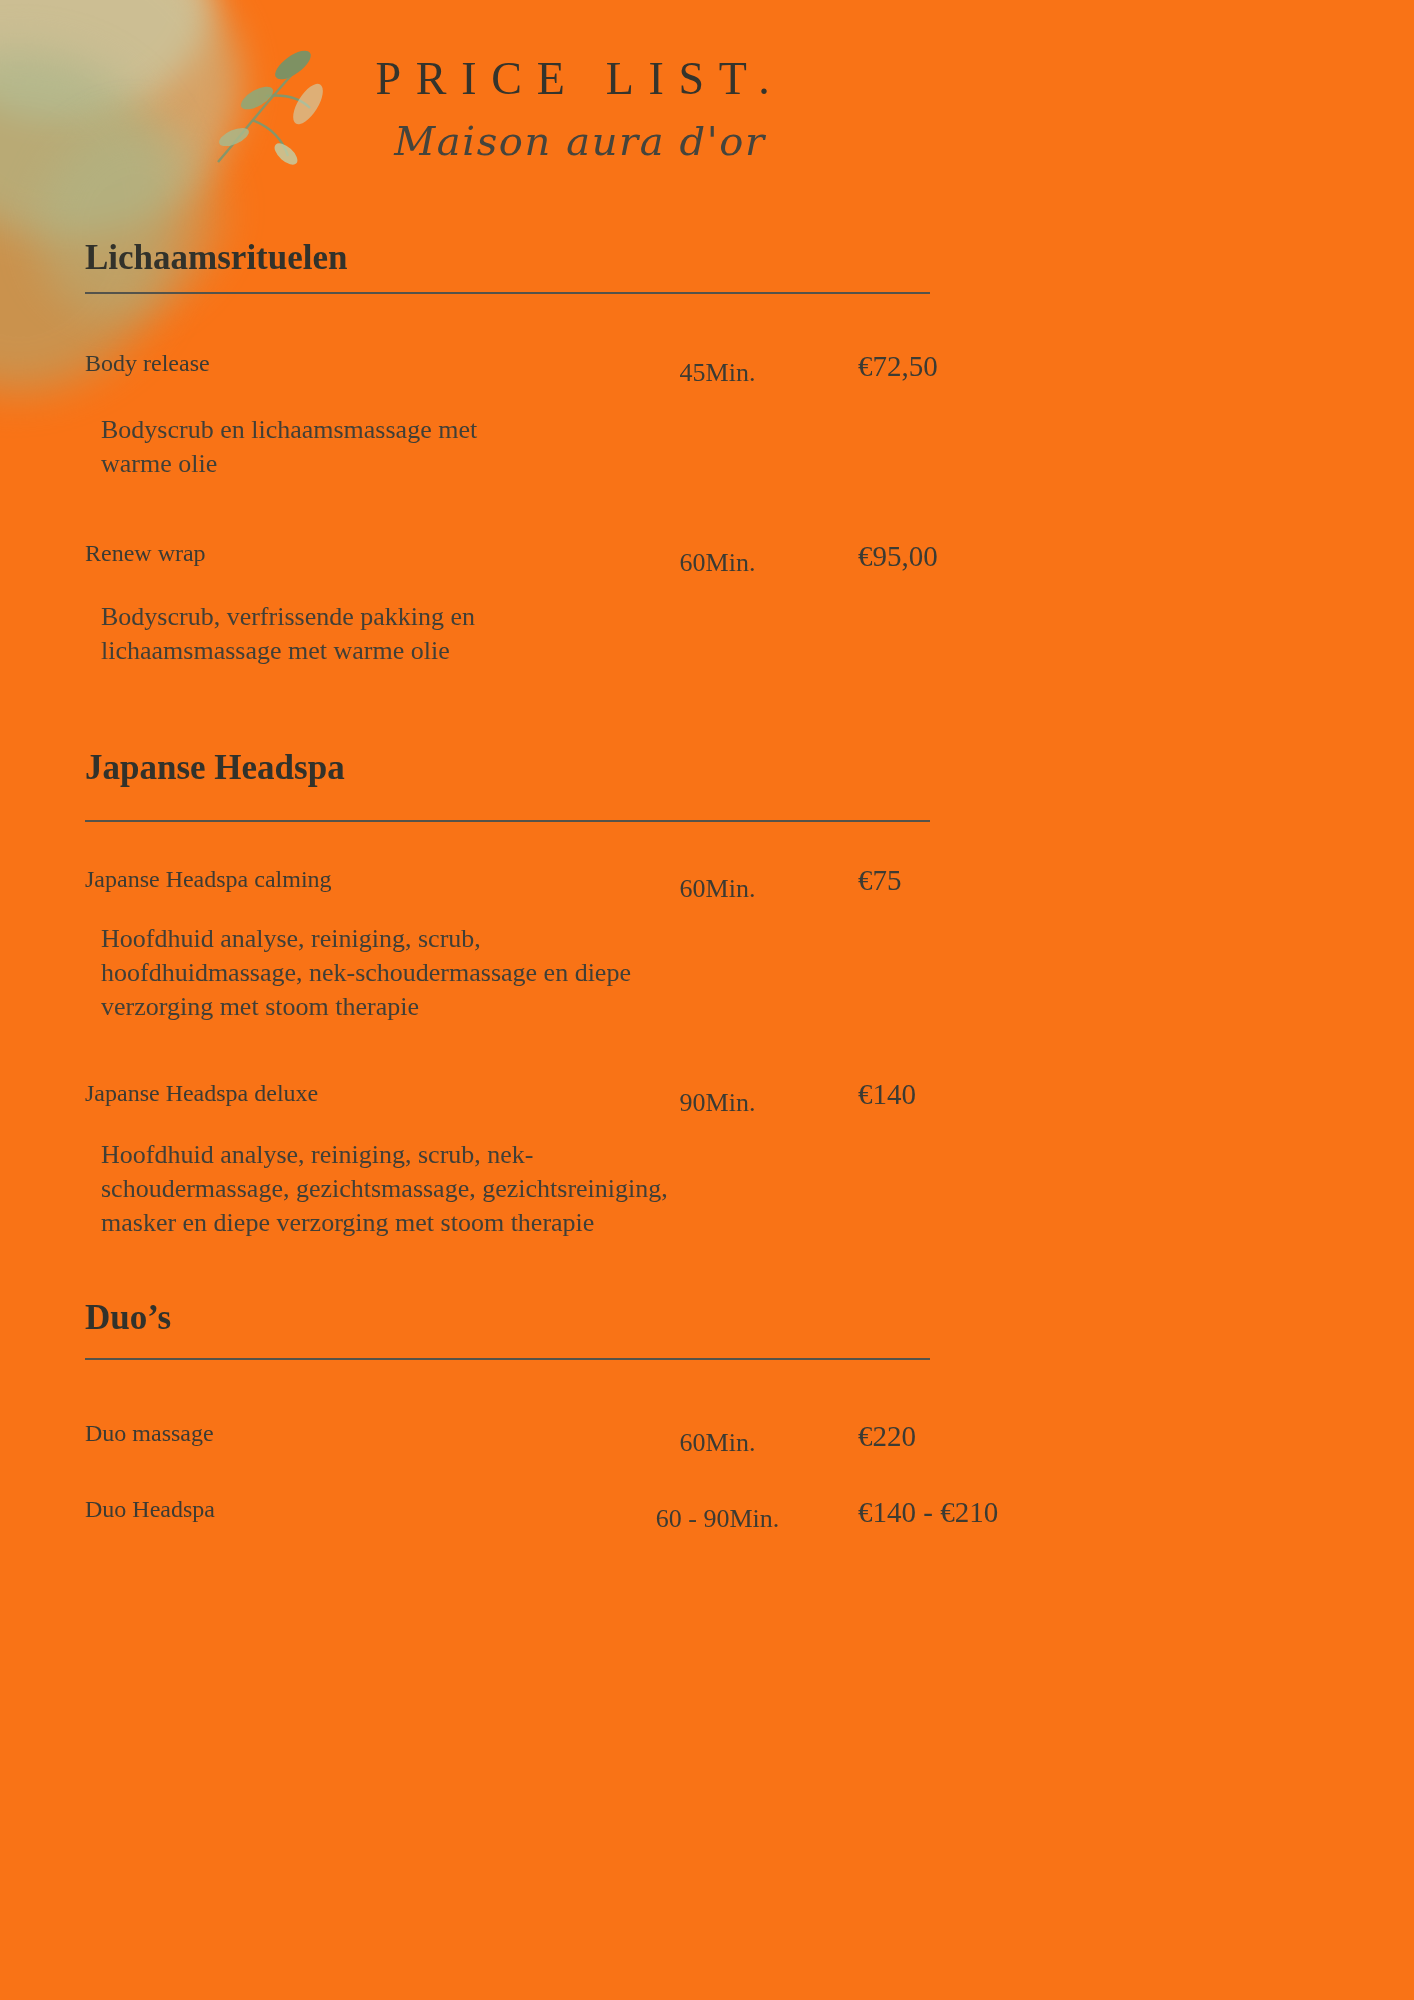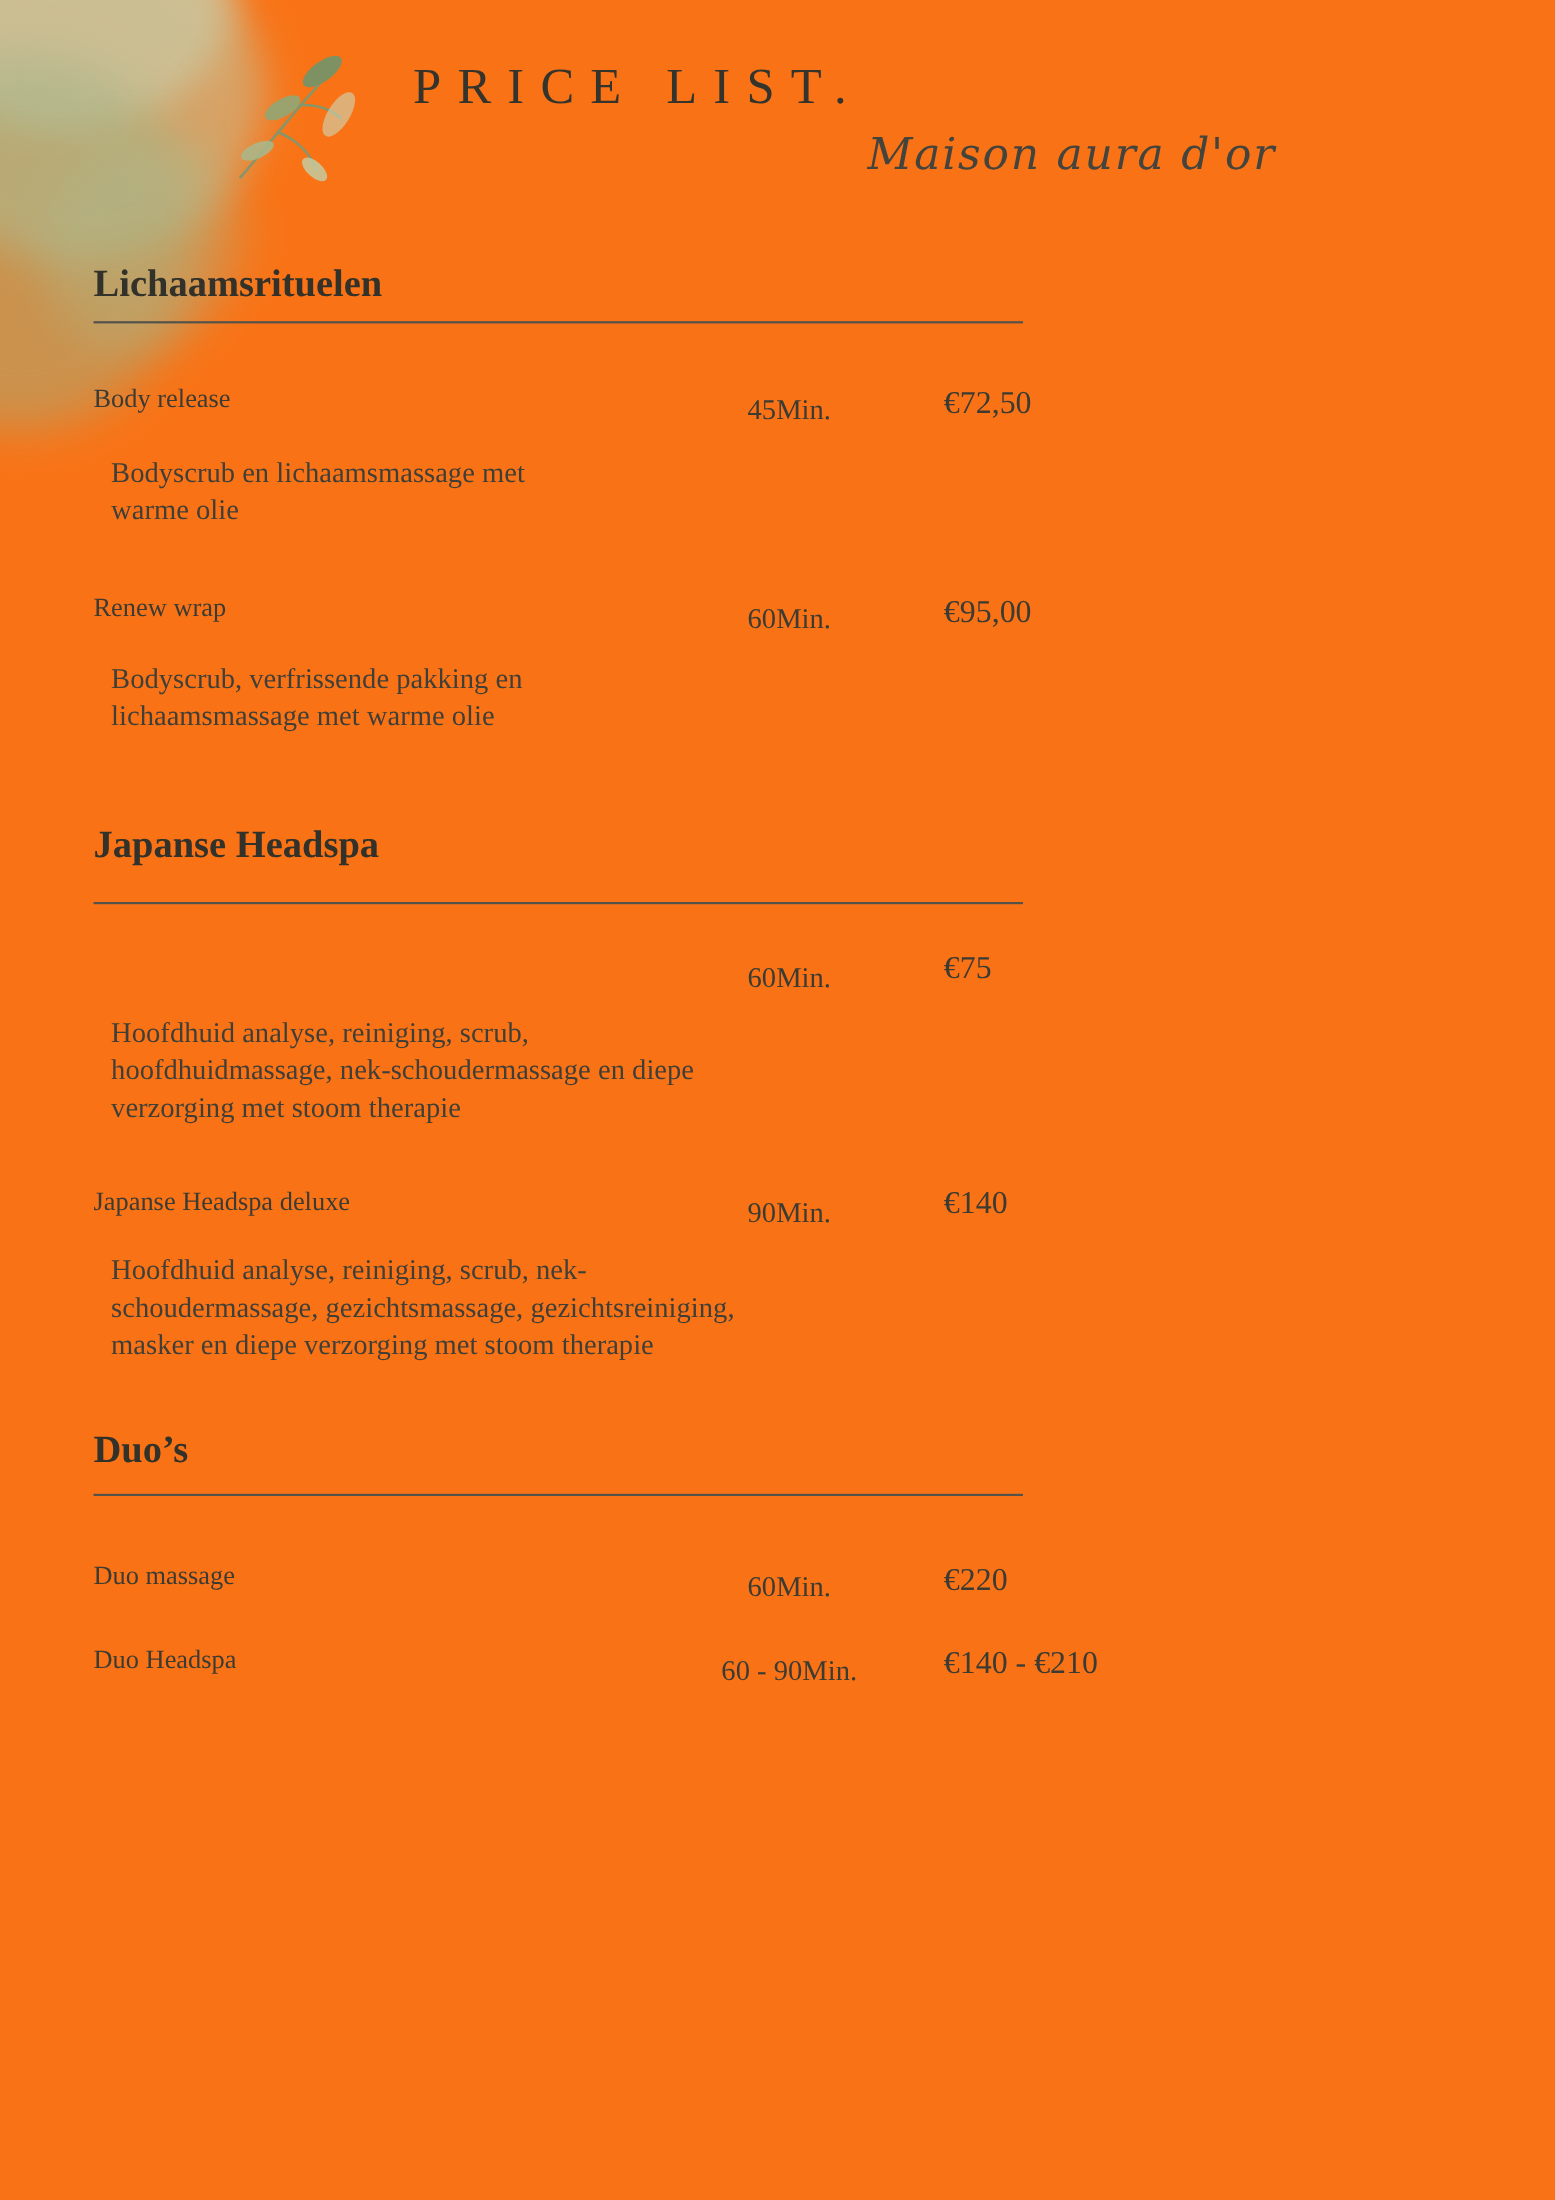--- a/index.html
+++ b/index.html
@@ -21,21 +21,21 @@
   .blob4{left:40px;top:120px;width:180px;height:200px;background:#aabb90;opacity:.35;filter:blur(20px);transform:rotate(25deg);}
   .leaf-sprig{position:absolute;left:196px;top:44px;width:138px;height:132px;}
   
   .title{
     position:absolute;left:0;top:52px;width:1160px;
     text-align:center;font-size:46px;letter-spacing:.32em;
     color:#35342c;
   }
   .subtitle{
     position:absolute;left:0;top:118px;width:1160px;
-    text-align:right;font-size:40px;font-style:italic;
+    text-align:center;font-size:40px;font-style:italic;
     font-family:"DejaVu Serif", serif;
     color:#45443c;letter-spacing:.04em;
   }
   
   .section-heading{
     position:absolute;left:85px;
     font-size:35px;font-weight:700;color:#32322b;
   }
   .rule{
     position:absolute;left:85px;width:845px;height:0;
@@ -92,20 +92,21 @@
 
   <div class="item-name" style="top:540px">Renew wrap</div>
   <div class="item-duration" style="top:548px">60Min.</div>
   <div class="item-price" style="top:540px">€95,00</div>
   <div class="item-desc" style="top:600px">Bodyscrub, verfrissende pakking en
 lichaamsmassage met warme olie</div>
 
   <div class="section-heading" style="top:748px">Japanse Headspa</div>
   <div class="rule" style="top:820px"></div>
 
+  <div class="item-name" style="top:866px">Japanse Headspa calming</div>
   <div class="item-duration" style="top:874px">60Min.</div>
   <div class="item-price" style="top:864px">€75</div>
   <div class="item-desc" style="top:922px">Hoofdhuid analyse, reiniging, scrub,
 hoofdhuidmassage, nek-schoudermassage en diepe
 verzorging met stoom therapie</div>
 
   <div class="item-name" style="top:1080px">Japanse Headspa deluxe</div>
   <div class="item-duration" style="top:1088px">90Min.</div>
   <div class="item-price" style="top:1078px">€140</div>
   <div class="item-desc" style="top:1138px">Hoofdhuid analyse, reiniging, scrub, nek-

